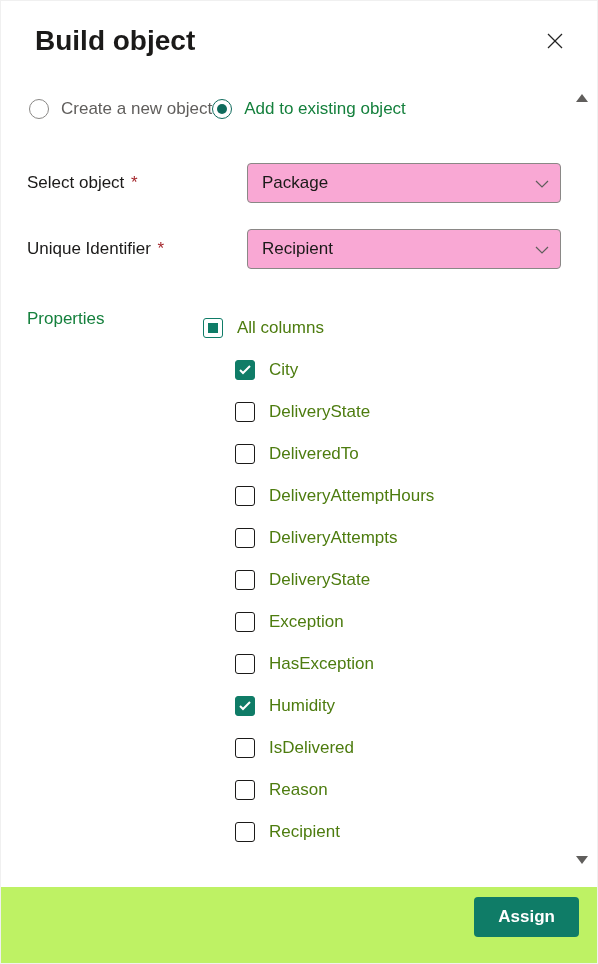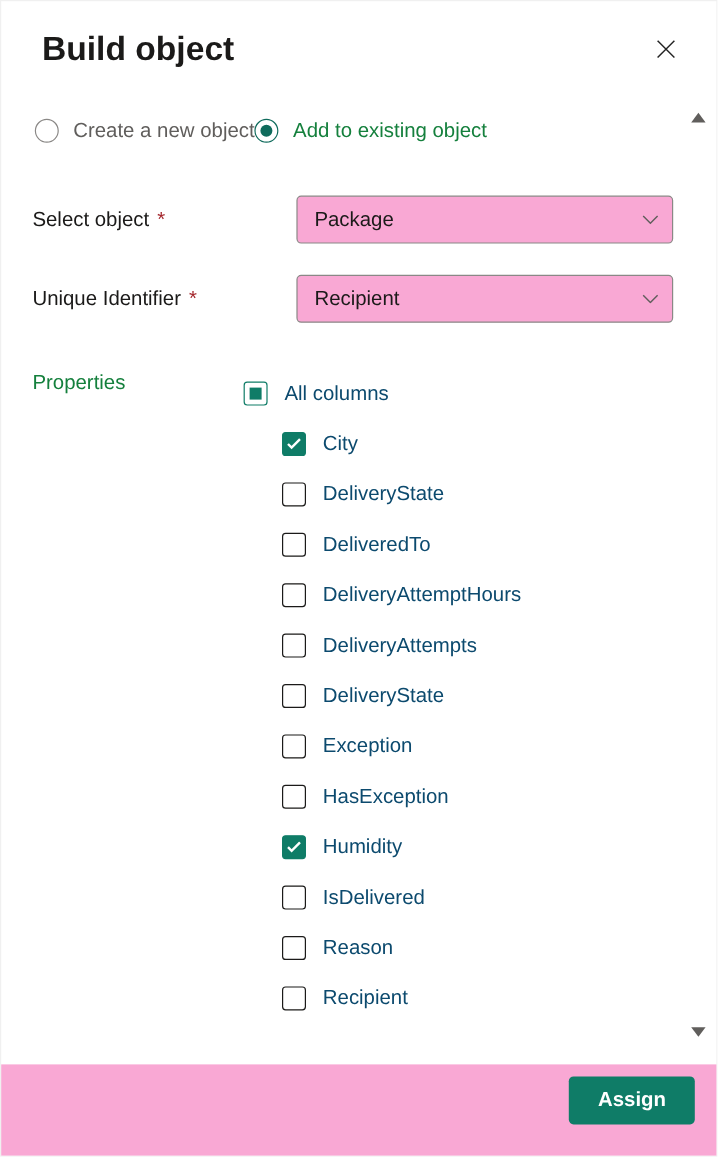--- a/index.html
+++ b/index.html
@@ -186,31 +186,31 @@
   .checkbox .check-icon { display: none; }
   .checkbox.checked .check-icon { display: block; }
   .checkbox .indet-square {
     width: 10px; height: 10px;
     background: #0f7c67;
     display: none;
   }
   .checkbox.indeterminate .indet-square { display: block; }
   .check-label {
     font-size: 17px;
-    color: #0c4a6e;
+    color: #4d7c0f;
   }
   .footer {
     position: absolute;
     bottom: 0; left: 0; right: 0;
     height: 76px;
     display: flex;
     align-items: center;
     justify-content: flex-end;
     padding: 0 18px 16px 0;
-    background: #f9a8d4;
+    background: #bef264;
   }
   .assign-btn {
     background: #0f7c67;
     color: #fff;
     border: none;
     border-radius: 4px;
     font-size: 17px;
     font-weight: 600;
     padding: 10px 24px;
     cursor: pointer;

